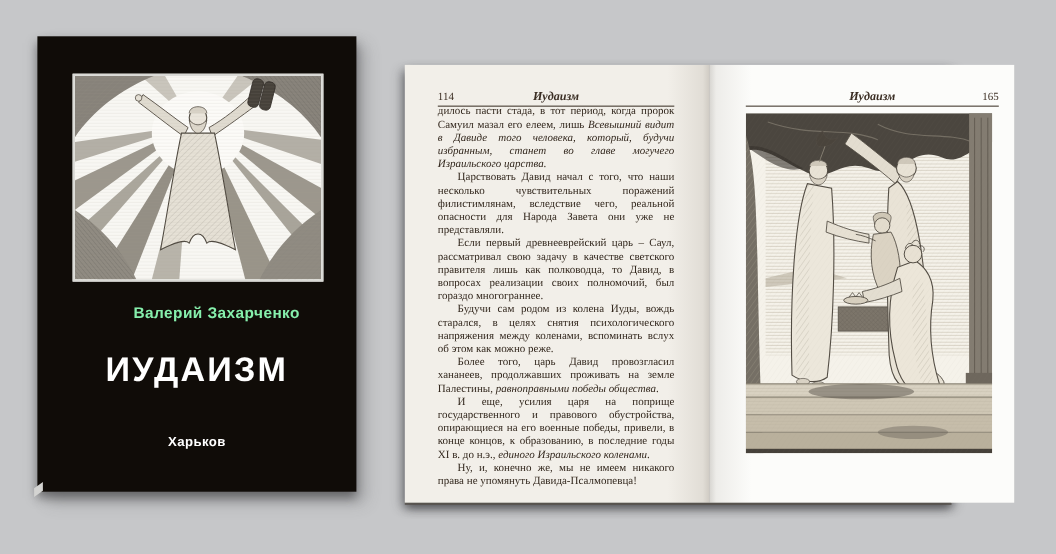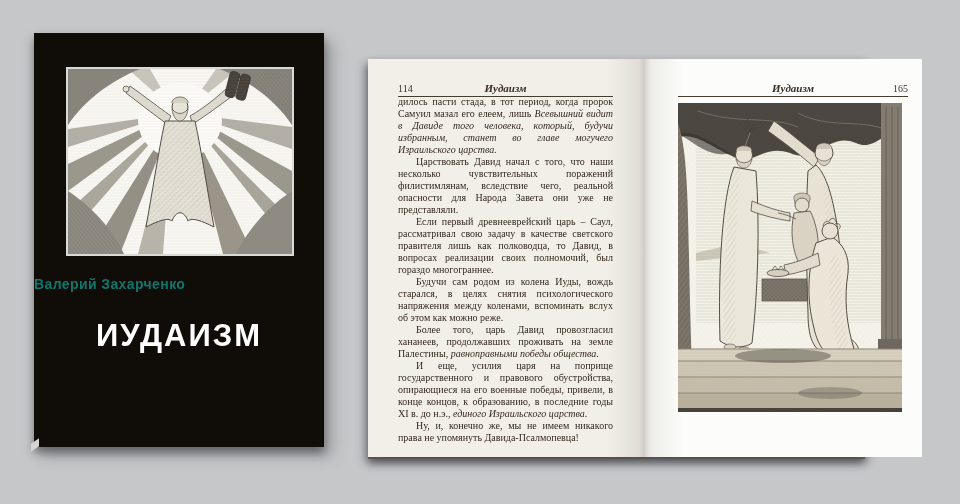--- a/index.html
+++ b/index.html
@@ -7,22 +7,22 @@
        font-family:"Liberation Serif", serif;}
   .scene{position:relative;width:960px;height:504px;}
 
   
   .cover{position:absolute;left:34px;top:33px;width:290px;height:414px;
          background:#100c08;
          box-shadow:0 6px 9px rgba(45,45,48,.55), 9px 9px 14px rgba(80,80,84,.30);}
   .cover-art{position:absolute;left:32px;top:34px;width:224px;height:185px;
              border:2px solid #d9d9d5;background:#f8f7f3;overflow:hidden;}
   .cover-art svg{display:block;}
-  .cover-author{position:absolute;top:243px;left:0;width:100%;text-align:left;
-                color:#0f766e;font:bold 14px "Liberation Sans", sans-serif;letter-spacing:.4px;}
+  .cover-author{position:absolute;top:243px;left:18px;width:100%;text-align:center;
+                color:#86efac;font:bold 14px "Liberation Sans", sans-serif;letter-spacing:.4px;}
   .cover-title{position:absolute;top:285px;left:0;width:100%;text-align:center;
                color:#ffffff;font:bold 31px "Liberation Sans", sans-serif;letter-spacing:2px;}
   .cover-city{position:absolute;top:361px;left:0;width:100%;text-align:center;
               color:#ffffff;font:bold 12px "Liberation Sans", sans-serif;letter-spacing:.4px;}
   .cover-page-sliver{position:absolute;left:-3px;bottom:-2px;width:8px;height:8px;
                      background:#d4d4d2;transform:skewY(-35deg);}
 
   
   .spread{position:absolute;left:368px;top:59px;width:497px;height:398px;
           box-shadow:0 6px 8px rgba(40,40,44,.55), -4px 5px 9px rgba(60,60,64,.28),
@@ -116,36 +116,37 @@
           <circle cx="112" cy="38" r="8" fill="#eae5db" stroke-width="1"></circle>
           <path d="M104,34 C104,26 120,26 120,34" fill="#d8d2c6" stroke-width="0.7"></path>
           <path d="M104,40 C106,56 118,56 120,40 C115,46 109,46 104,40 Z" fill="#ddd7cb" stroke-width="0.7"></path>
         </g>
         <rect width="224" height="185" fill="url(#cHl)" opacity="0.16"></rect>
       </svg>
     </div>
 
     <div class="cover-author">Валерий Захарченко</div>
     <div class="cover-title">ИУДАИЗМ</div>
+    <div class="cover-city">Харьков</div>
   </div>
 
   <div class="spread">
 
     <div class="page page-left">
       <div class="page-header">
         <span class="pnum pnum-left">114</span>
         <span class="rtitle">Иудаизм</span>
       </div>
       <div class="page-body">
           <p class=""><span>дилось пасти стада, в тот период, когда пророк Самуил мазал его елеем, лишь </span><i>Всевышний видит в Давиде того человека, который, будучи избранным, станет во главе могучего Израильского царства.</i></p>
           <p class="ind"><span>Царствовать Давид начал с того, что наши несколько чувствительных поражений филистимлянам, вследствие чего, реальной опасности для Народа Завета они уже не представляли.</span></p>
           <p class="ind"><span>Если первый древнееврейский царь – Саул, рассматривал свою задачу в качестве светского правителя лишь как полководца, то Давид, в вопросах реализации своих полномочий, был гораздо многограннее.</span></p>
           <p class="ind"><span>Будучи сам родом из колена Иуды, вождь старался, в целях снятия психологического напряжения между коленами, вспоминать вслух об этом как можно реже.</span></p>
           <p class="ind"><span>Более того, царь Давид провозгласил хананеев, продолжавших проживать на земле Палестины, </span><i>равноправными победы общества</i><span>.</span></p>
-          <p class="ind"><span>И еще, усилия царя на поприще государственного и правового обустройства, опирающиеся на его военные победы, привели, в конце концов, к образованию, в последние годы XI в. до н.э., </span><i>единого Израильского царства</i><span>.</span></p>
+          <p class="ind"><span>И еще, усилия царя на поприще государственного и правового обустройства, опирающиеся на его военные победы, привели, в конце концов, к образованию, в последние годы XI в. до н.э., </span><i>единого Израильского коленами</i><span>.</span></p>
           <p class="ind"><span>Ну, и, конечно же, мы не имеем никакого права не упомянуть Давида-Псалмопевца!</span></p>
         </div>
     </div>
 
     <div class="page page-right">
       <div class="page-header">
         <span class="rtitle">Иудаизм</span>
         <span class="pnum pnum-right">165</span>
       </div>
 

